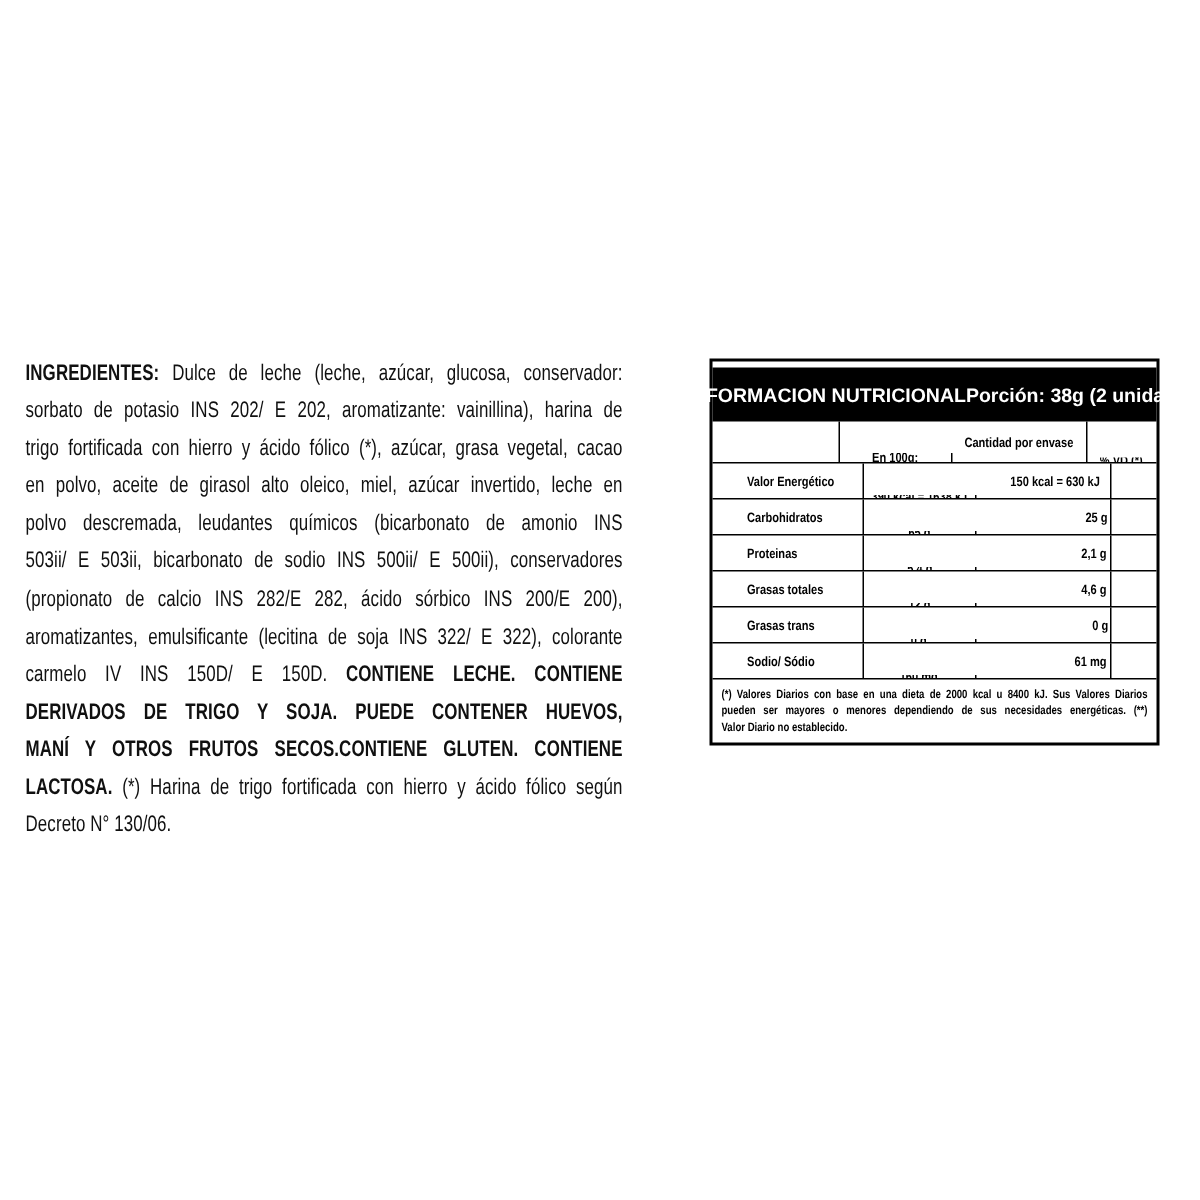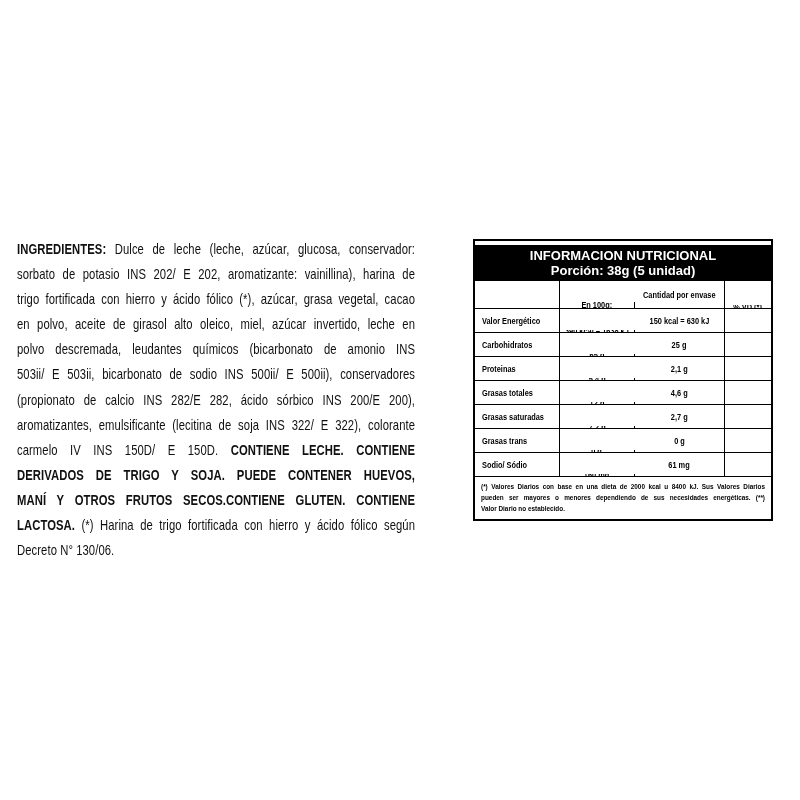--- a/index.html
+++ b/index.html
@@ -20,34 +20,34 @@
   .seg{font-weight:normal;}
   .seg-bold{font-weight:bold;}
 
   
   .ntable{
     position:absolute;left:473px;top:239px;width:300px;
     border:2px solid #000;box-sizing:border-box;background:#fff;
   }
   .nband{
     margin-top:4px;height:36px;background:#000;color:#fff;
-    display:flex;flex-direction:column;align-items:center;justify-content:center;
+    display:flex;flex-direction:row;align-items:center;justify-content:center;
   }
   .nband-line{font-weight:bold;font-size:13px;line-height:15px;white-space:nowrap;}
 
   .nrow{display:flex;box-sizing:border-box;border-bottom:1.5px solid #000;align-items:stretch;}
   .nhead{height:28px;}
-  .ndata{height:24px;}
+  .ndata{height:24px;padding-left:16px;}
   .ncell{
     display:flex;align-items:center;justify-content:center;box-sizing:border-box;
     font-weight:bold;font-size:9px;color:#000;overflow:hidden;
   }
   .c0{width:85px;border-right:1.5px solid #000;justify-content:flex-start;padding-left:7px;}
   .c1{width:75px;border-right:1.5px solid #000;margin-top:21px;}
-  .c2{width:90px;border-right:1.5px solid #000;}
+  .c2{width:90px;border-right:1.5px solid #000;justify-content:flex-end;}
   .c3{flex:1;margin-top:24px;}
   .cx{display:inline-block;transform:scaleX(0.82);white-space:nowrap;}
   .c0 .cx{transform-origin:left center;}
 
   .nfoot{padding:4px 6px 5px 6px;}
   .nfoot-inner{
     width:355px;transform:scaleX(0.8);transform-origin:0 0;
     font-size:8px;line-height:11px;font-weight:bold;color:#000;
   }
   .nfoot-line{text-align:justify;text-align-last:justify;}
@@ -68,21 +68,21 @@
     <div class="ing-line"><span class="seg">carmelo IV INS 150D/ E 150D.</span><span class="seg-bold"> CONTIENE LECHE. CONTIENE</span></div>
     <div class="ing-line"><span class="seg-bold">DERIVADOS DE TRIGO Y SOJA. PUEDE CONTENER HUEVOS,</span></div>
     <div class="ing-line"><span class="seg-bold">MANÍ Y OTROS FRUTOS SECOS.CONTIENE GLUTEN. CONTIENE</span></div>
     <div class="ing-line"><span class="seg-bold">LACTOSA.</span><span class="seg"> (*) Harina de trigo fortificada con hierro y ácido fólico según</span></div>
     <div class="ing-line last"><span class="seg">Decreto N° 130/06.</span></div>
   </div>
 
 <div class="ntable">
   <div class="nband">
     <div class="nband-line">INFORMACION NUTRICIONAL</div>
-    <div class="nband-line">Porción: 38g (5 unidad)</div>
+    <div class="nband-line">Porción: 38g (2 unidad)</div>
   </div>
 
   <div class="nrow nhead">
     <div class="ncell c0">
       <span class="cx"></span>
     </div>
     <div class="ncell c1">
       <span class="cx">En 100g:</span>
     </div>
     <div class="ncell c2">
@@ -145,34 +145,20 @@
         </div>
         <div class="ncell c2">
           <span class="cx">4,6 g</span>
         </div>
         <div class="ncell c3">
           <span class="cx">8</span>
         </div>
       </div>
       <div class="nrow ndata">
         <div class="ncell c0">
-          <span class="cx">Grasas saturadas</span>
-        </div>
-        <div class="ncell c1">
-          <span class="cx">7,2 g</span>
-        </div>
-        <div class="ncell c2">
-          <span class="cx">2,7 g</span>
-        </div>
-        <div class="ncell c3">
-          <span class="cx">12</span>
-        </div>
-      </div>
-      <div class="nrow ndata">
-        <div class="ncell c0">
           <span class="cx">Grasas trans</span>
         </div>
         <div class="ncell c1">
           <span class="cx">0 g</span>
         </div>
         <div class="ncell c2">
           <span class="cx">0 g</span>
         </div>
         <div class="ncell c3">
           <span class="cx">**</span>

